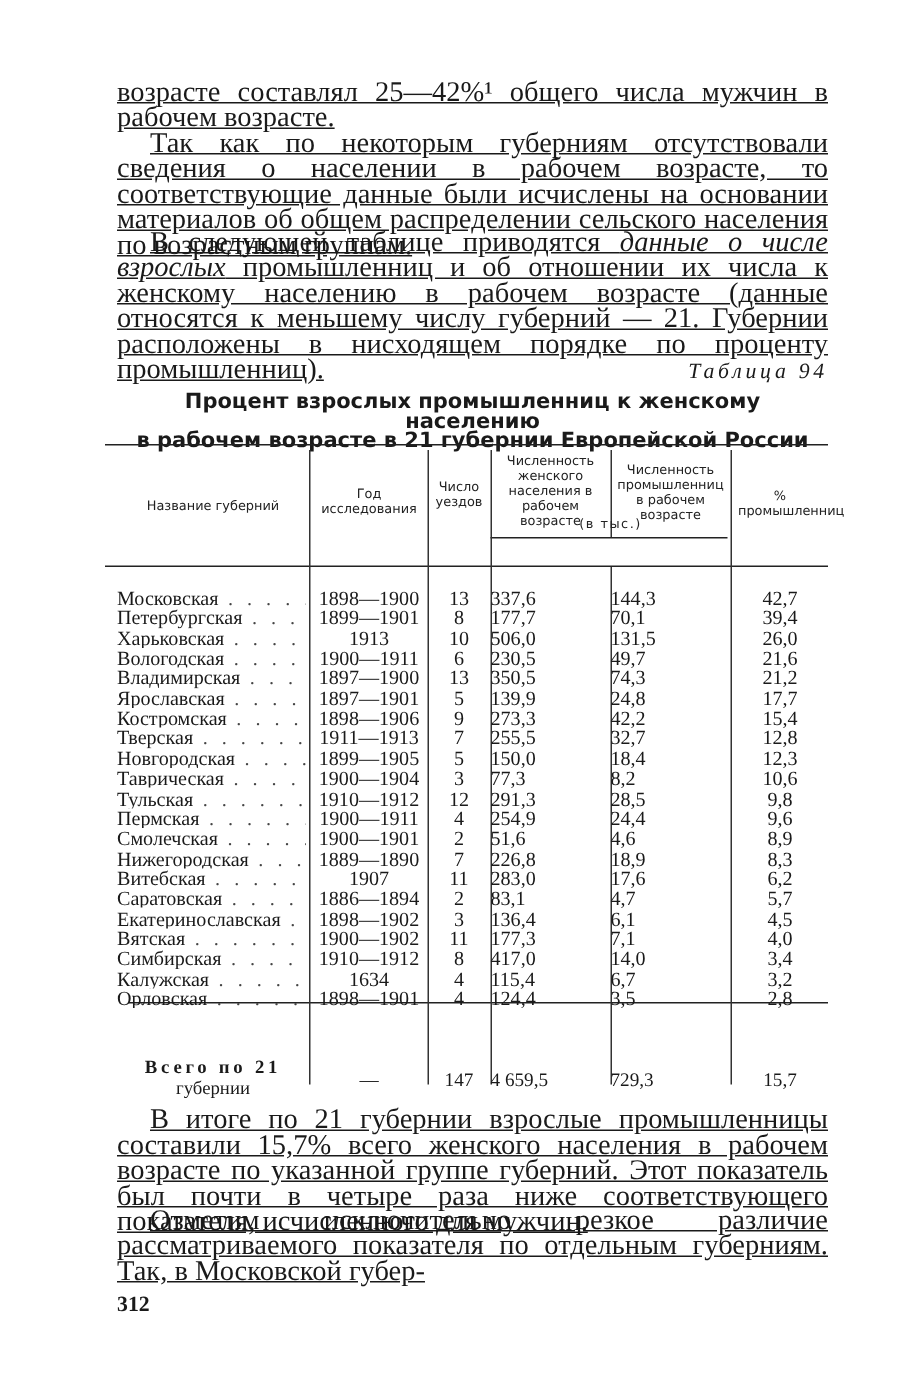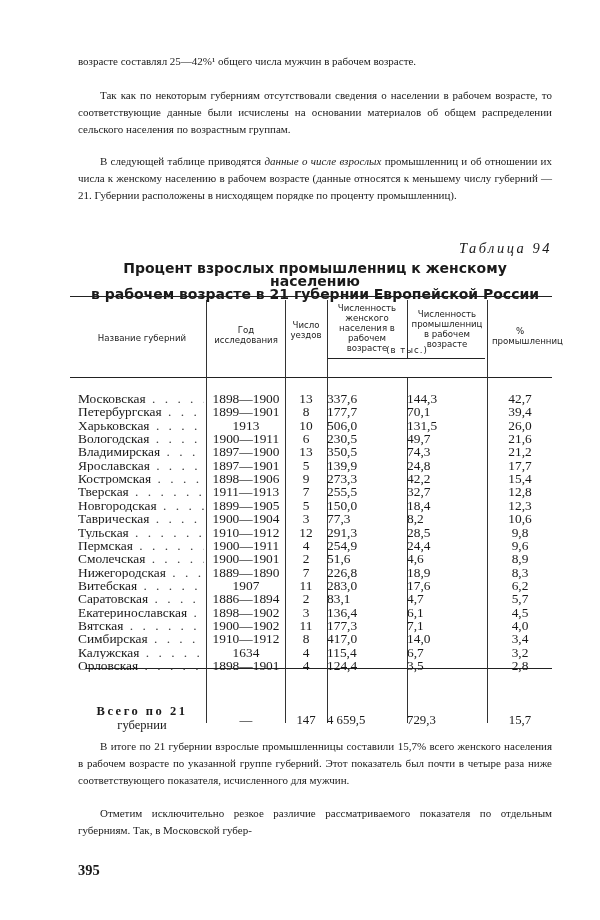--- a/index.html
+++ b/index.html
@@ -1,19 +1,19 @@
 <!DOCTYPE html>
 <html><head>
 <meta charset="utf-8">
 <style>
   html, body { margin: 0; padding: 0; background: #ffffff; }
   body { width: 600px; height: 920px; position: relative; overflow: hidden; color: #1a1a1a;
          font-family: "Liberation Serif", "DejaVu Serif", serif; }
   .page { position: absolute; left: 78px; top: 0; width: 474px; }
-  .para { font-size: 11px; line-height: 17px; text-align: justify; margin: 0; }
+  .para { font-size: 19px; line-height: 17px; text-align: justify; margin: 0; text-decoration: underline; }
   .para.indent { text-indent: 22px; }
   .p1 { position: absolute; top: 53px; left: 0; width: 474px; }
   .p2 { position: absolute; top: 87px; left: 0; width: 474px; }
   .p3 { position: absolute; top: 153px; left: 0; width: 474px; }
   .p4 { position: absolute; top: 738px; left: 0; width: 474px; }
   .p5 { position: absolute; top: 805px; left: 0; width: 474px; }
   .italic { font-style: italic; }
   .table-label { position: absolute; top: 240px; right: 0; font-style: italic; font-size: 14.5px; letter-spacing: 2.5px; }
   .table-title { position: absolute; top: 262px; left: 0; width: 474px; text-align: center;
                  font-family: "DejaVu Sans", sans-serif; font-weight: bold; font-size: 14px; line-height: 13px; }
@@ -248,14 +248,14 @@
     <span class="cell c-year">—</span>
     <span class="cell c-uezd">147</span>
     <span class="cell c-fem">4 659,5</span>
     <span class="cell c-ind">729,3</span>
     <span class="cell c-pct">15,7</span>
   </div>
 
   <p class="para indent p4">В итоге по 21 губернии взрослые промышленницы составили 15,7% всего женского населения в рабочем возрасте по указанной группе губерний. Этот показатель был почти в четыре раза ниже соответствующего показателя, исчисленного для мужчин.</p>
   <p class="para indent p5">Отметим исключительно резкое различие рассматриваемого показателя по отдельным губерниям. Так, в Московской губер-</p>
 
-  <div class="page-num">395</div>
+  <div class="page-num">312</div>
 </div>
 
 </body></html>

